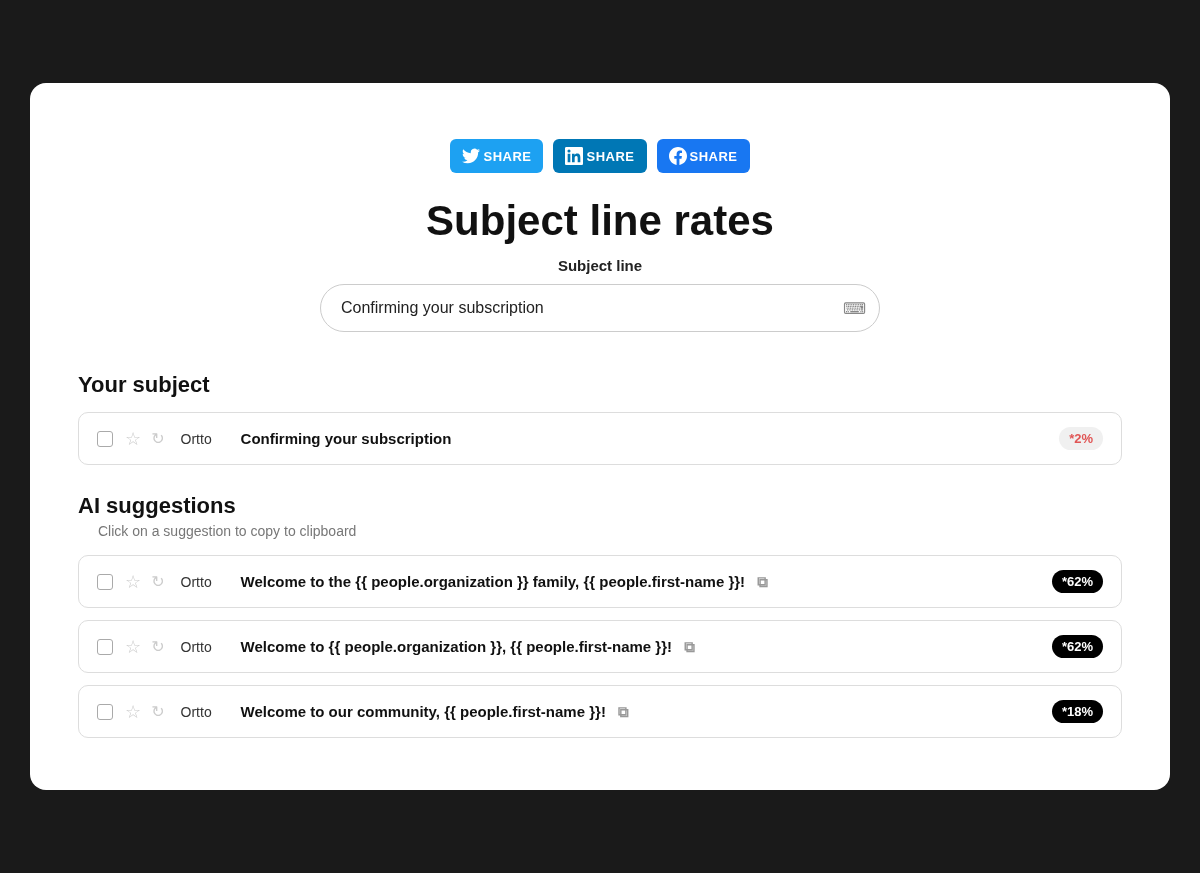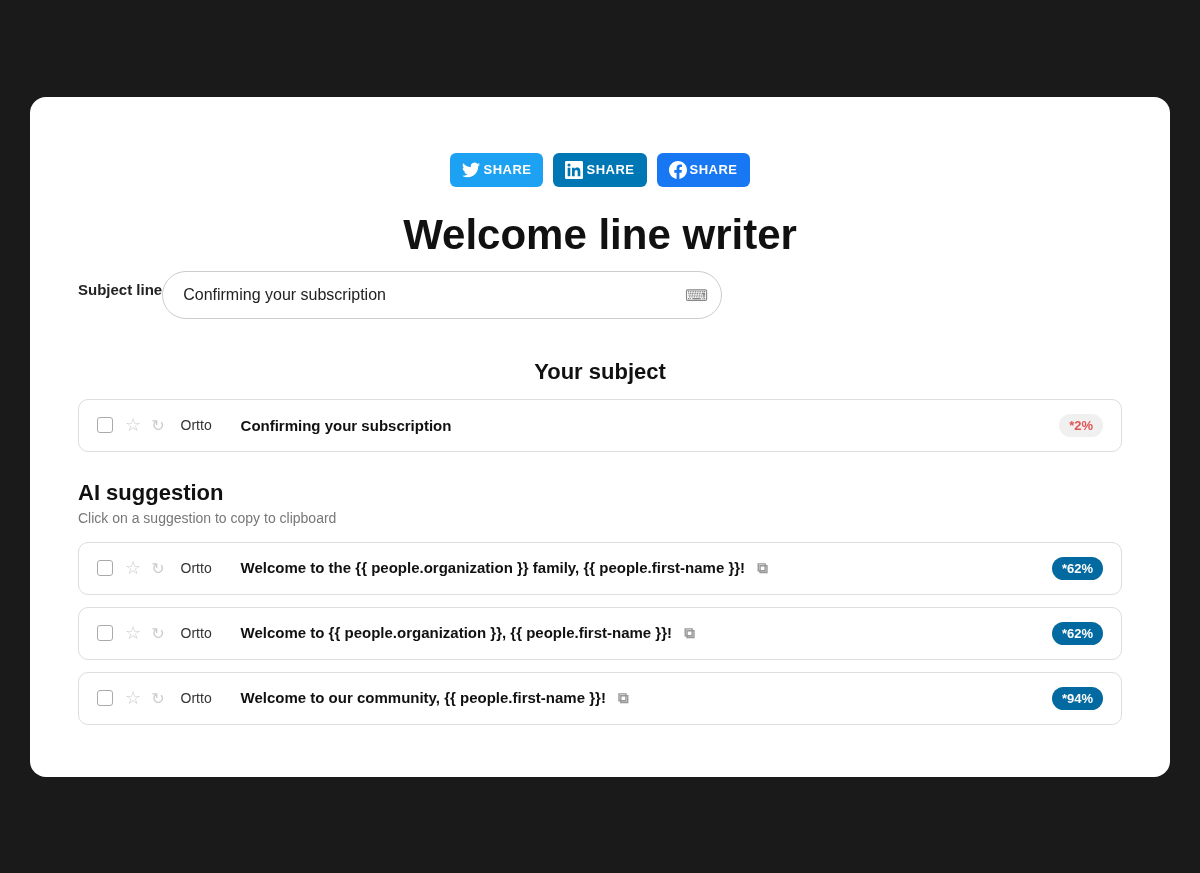--- a/index.html
+++ b/index.html
@@ -55,21 +55,21 @@
     }
     .page-subtitle {
       text-align: center;
       font-size: 18px;
       color: #444;
       line-height: 1.5;
       margin-bottom: 32px;
     }
     .input-section {
       display: flex;
-      flex-direction: row;
+      flex-direction: column;
       align-items: center;
       margin-bottom: 40px;
     }
     .input-label {
       font-size: 15px;
       font-weight: 700;
       color: #222;
       margin-bottom: 10px;
       align-self: center;
     }
@@ -91,21 +91,21 @@
       position: absolute;
       right: 14px;
       top: 50%;
       transform: translateY(-50%);
       color: #888;
       font-size: 16px;
     }
     .section-header {
       display: flex;
       justify-content: space-between;
-      align-items: center;
+      align-items: flex-start;
       margin-bottom: 14px;
       flex-direction: column;
     }
     .section-title {
       font-size: 22px;
       font-weight: 800;
       color: #111;
     }
     .section-note {
       font-size: 13px;
@@ -168,31 +168,32 @@
       font-size: 13px;
       font-weight: 700;
       margin-left: 16px;
       white-space: nowrap;
     }
     .badge-neutral {
       background: #f0f0f0;
       color: #e05555;
     }
     .badge-green {
-      background: #0369a1;
+      background: #000000;
       color: #fff;
     }
     .ai-section {
       margin-top: 28px;
     }
     .ai-section-subtitle {
       font-size: 14px;
       color: #777;
       margin-top: 4px;
       margin-bottom: 16px;
+      margin-left: 20px;
     }
   </style>
 </head>
 <body>
 
 <div class="card">
 
   <div class="share-buttons">
     <button class="share-btn twitter">
       <svg class="share-icon" viewBox="0 0 24 24">
@@ -207,21 +208,21 @@
       <span>SHARE</span>
     </button>
     <button class="share-btn facebook">
       <svg class="share-icon" viewBox="0 0 24 24">
         <path d="M24 12.073c0-6.627-5.373-12-12-12s-12 5.373-12 12c0 5.99 4.388 10.954 10.125 11.854v-8.385H7.078v-3.47h3.047V9.43c0-3.007 1.792-4.669 4.533-4.669 1.312 0 2.686.235 2.686.235v2.953H15.83c-1.491 0-1.956.925-1.956 1.874v2.25h3.328l-.532 3.47h-2.796v8.385C19.612 23.027 24 18.062 24 12.073z"></path>
       </svg>
       <span>SHARE</span>
     </button>
   </div>
 
-  <h1 class="page-title">Welcome line writer</h1>
+  <h1 class="page-title">Subject line rates</h1>
 
   <div class="input-section">
     <label class="input-label">Subject line</label>
     <div class="subject-input-wrapper">
       <input class="subject-input" type="text" value="Confirming your subscription" style="">
       <span class="input-icon">⌨</span>
     </div>
   </div>
 
   <div>
@@ -233,21 +234,21 @@
       <span class="row-star">☆</span>
       <span class="row-refresh">↻</span>
       <span class="row-sender">Ortto</span>
       <span class="row-subject">Confirming your subscription</span>
       <span class="badge badge-neutral">*2%</span>
     </div>
   </div>
 
   <div class="ai-section">
     <div>
-      <span class="section-title">AI suggestion</span>
+      <span class="section-title">AI suggestions</span>
       <p class="ai-section-subtitle">Click on a suggestion to copy to clipboard</p>
     </div>
 
     <div class="email-row">
       <div class="row-checkbox"></div>
       <span class="row-star">☆</span>
       <span class="row-refresh">↻</span>
       <span class="row-sender">Ortto</span>
       <span class="row-subject">Welcome to the {{ people.organization }} family, {{ people.first-name }}!
         <span class="row-copy-icon">⧉</span>
@@ -267,17 +268,17 @@
     </div>
 
     <div class="email-row">
       <div class="row-checkbox"></div>
       <span class="row-star">☆</span>
       <span class="row-refresh">↻</span>
       <span class="row-sender">Ortto</span>
       <span class="row-subject">Welcome to our community, {{ people.first-name }}!
         <span class="row-copy-icon">⧉</span>
       </span>
-      <span class="badge badge-green">*94%</span>
+      <span class="badge badge-green">*18%</span>
     </div>
   </div>
 
 </div>
 
 </body></html>

